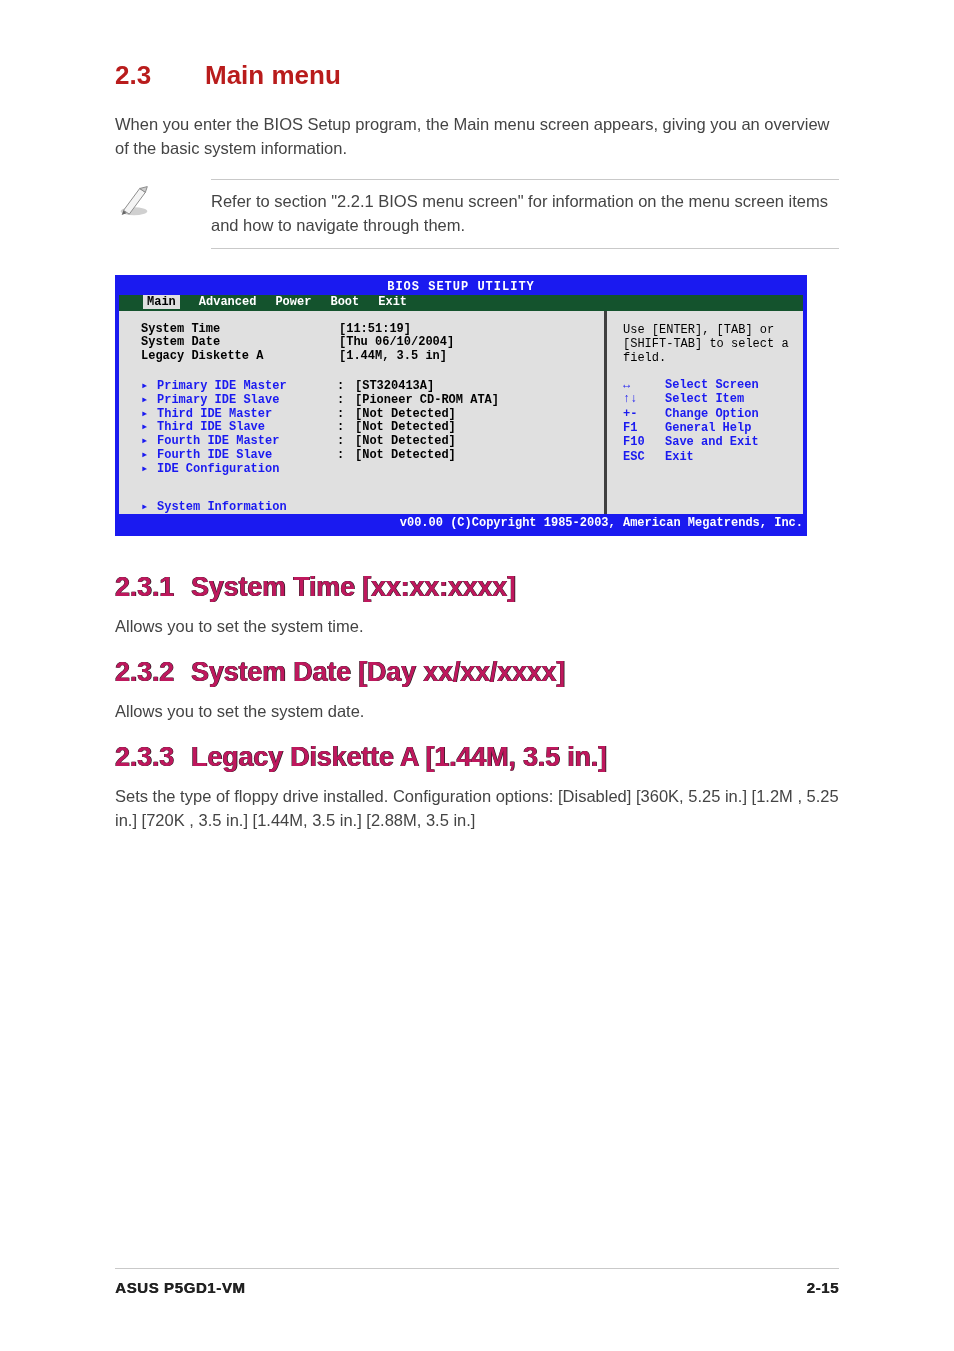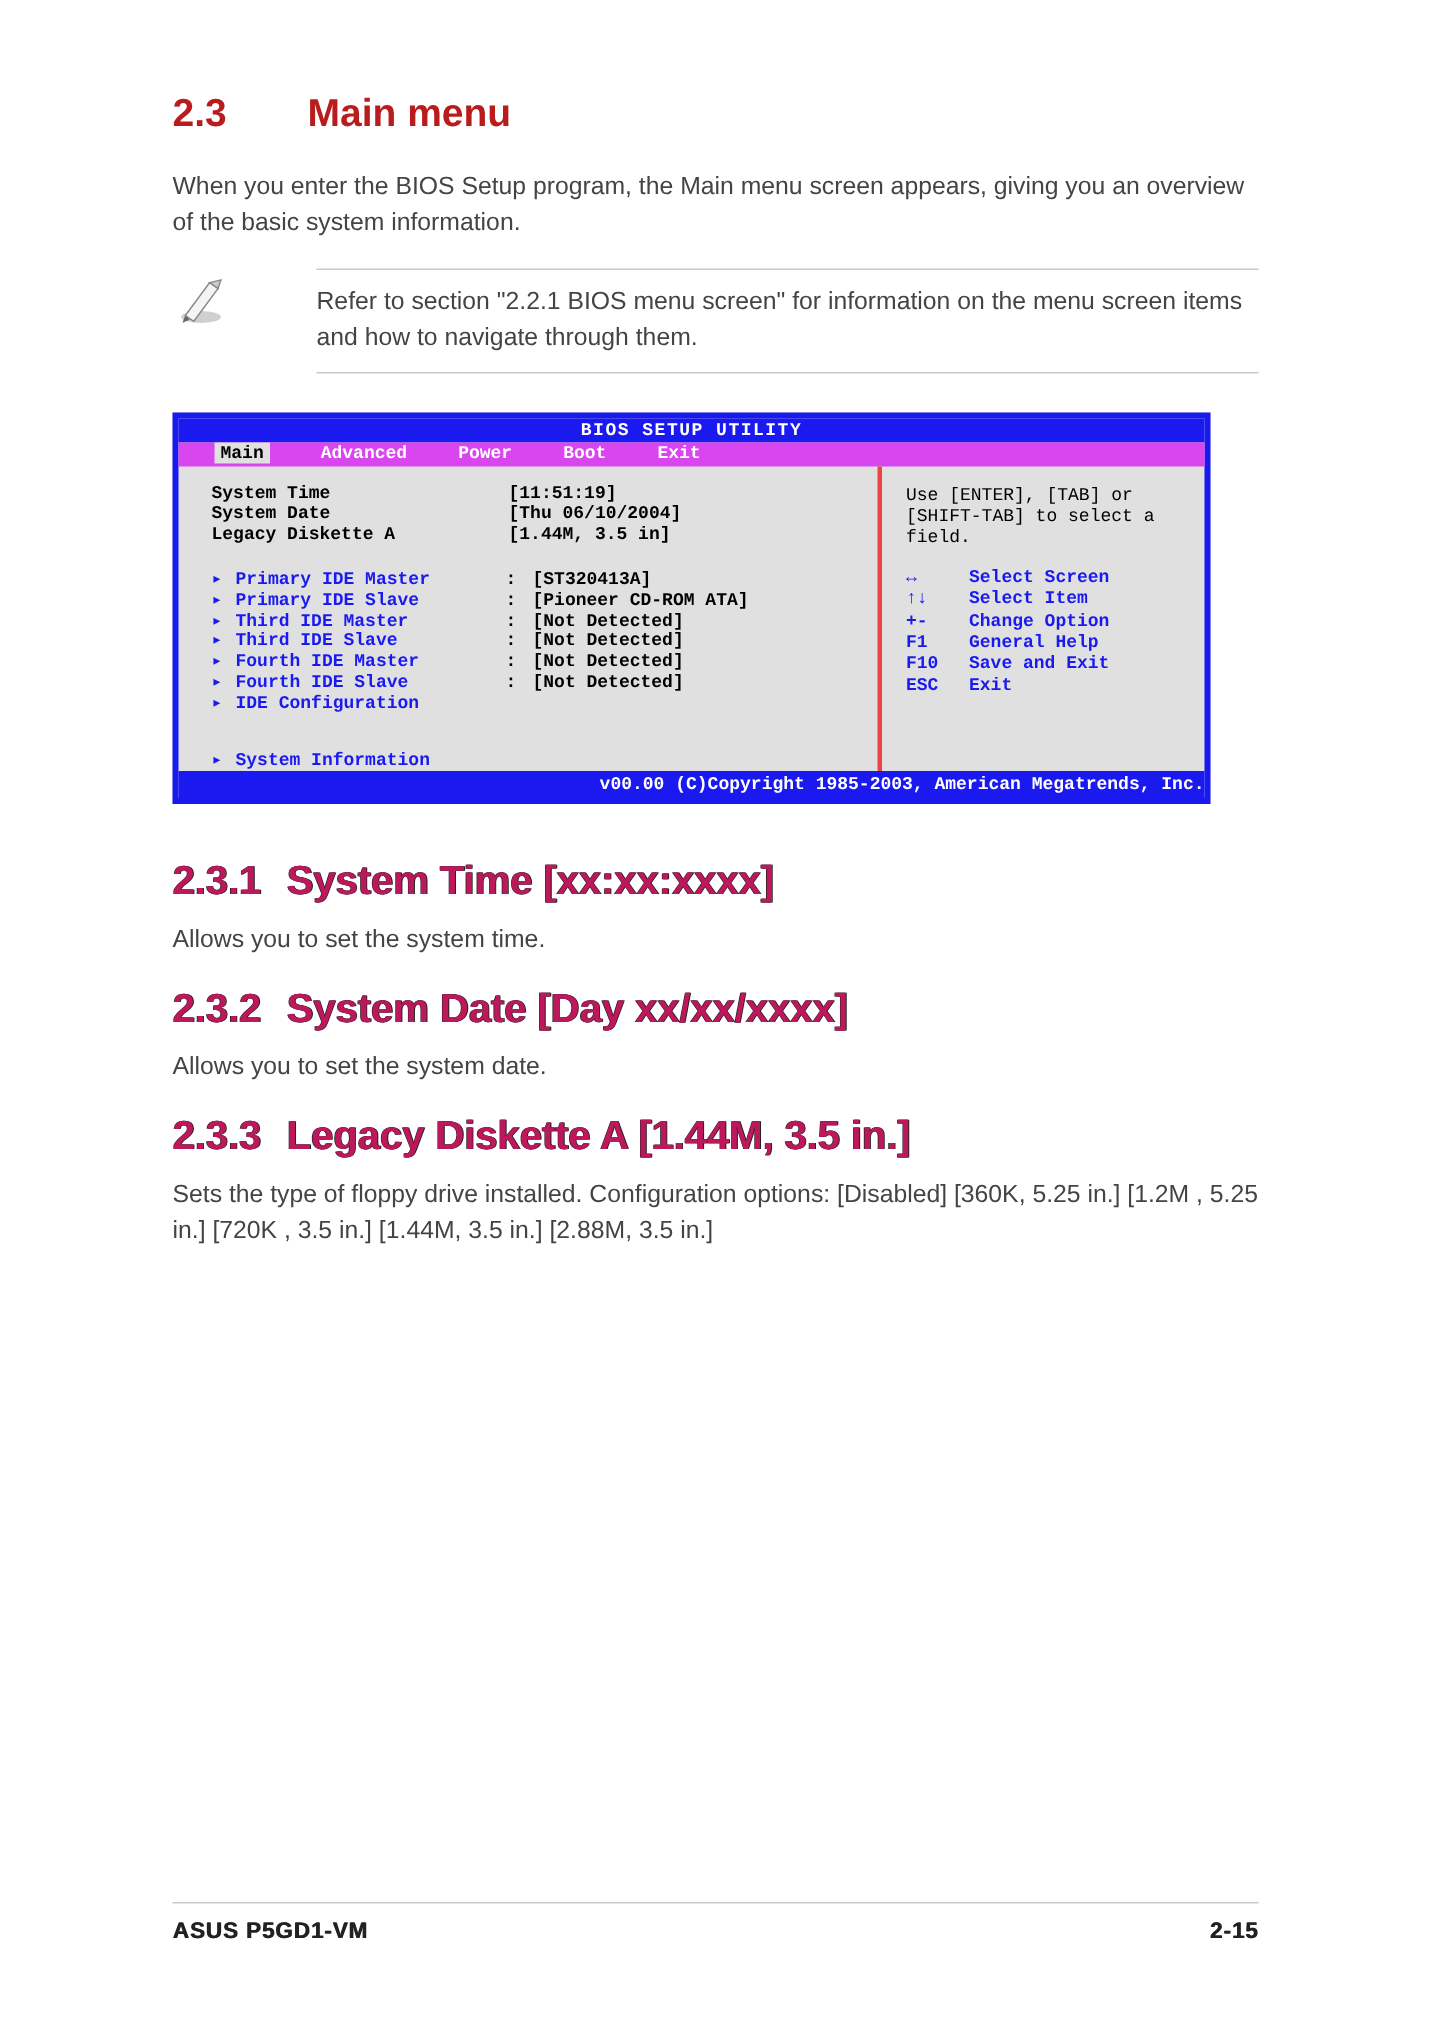--- a/index.html
+++ b/index.html
@@ -54,51 +54,51 @@
     }
     .bios-titlebar {
       background: #1a1af0;
       color: #fff;
       text-align: center;
       font-weight: bold;
       padding: 1px 0;
       letter-spacing: 1px;
     }
     .bios-menubar {
-      background: #d946ef;
+      background: #14532d;
       color: #fff;
       font-weight: bold;
       padding: 0 0 2px 24px;
       display: flex;
-      gap: 34px;
+      gap: 19px;
     }
     .bios-menubar .active {
       background: #e0e0e0;
       color: #000;
       padding: 0 4px;
     }
     .bios-body {
       display: flex;
     }
     .bios-left {
       flex: 1;
-      border-right: 3px solid #ef4444;
+      border-right: 3px solid #404040;
       padding: 12px 6px 0 22px;
       color: #000;
       font-weight: bold;
     }
     .bios-row { display: flex; margin-bottom: 0; line-height: 1.15; }
     .bios-row .label { width: 180px; color: #1a1af0; }
     .bios-row .colon { width: 18px; color: #000; }
     .bios-row .val { color: #000; }
     .bios-row.flat .label { color: #000; }
     .bios-group { margin-top: 16px; }
     .arrow { color: #1a1af0; display: inline-block; width: 16px; }
     .bios-right {
-      width: 215px;
+      width: 196px;
       padding: 12px 10px 10px 16px;
       color: #000;
       line-height: 1.2;
       font-family: Liberation Mono, monospace;
     }
     .help1 { margin-bottom: 12px; }
     .help2 { margin-bottom: 36px; }
     .legend { color: #1a1af0; font-weight: bold; }
     .legend .lrow { display: flex; }
     .legend .lk { width: 42px; }

